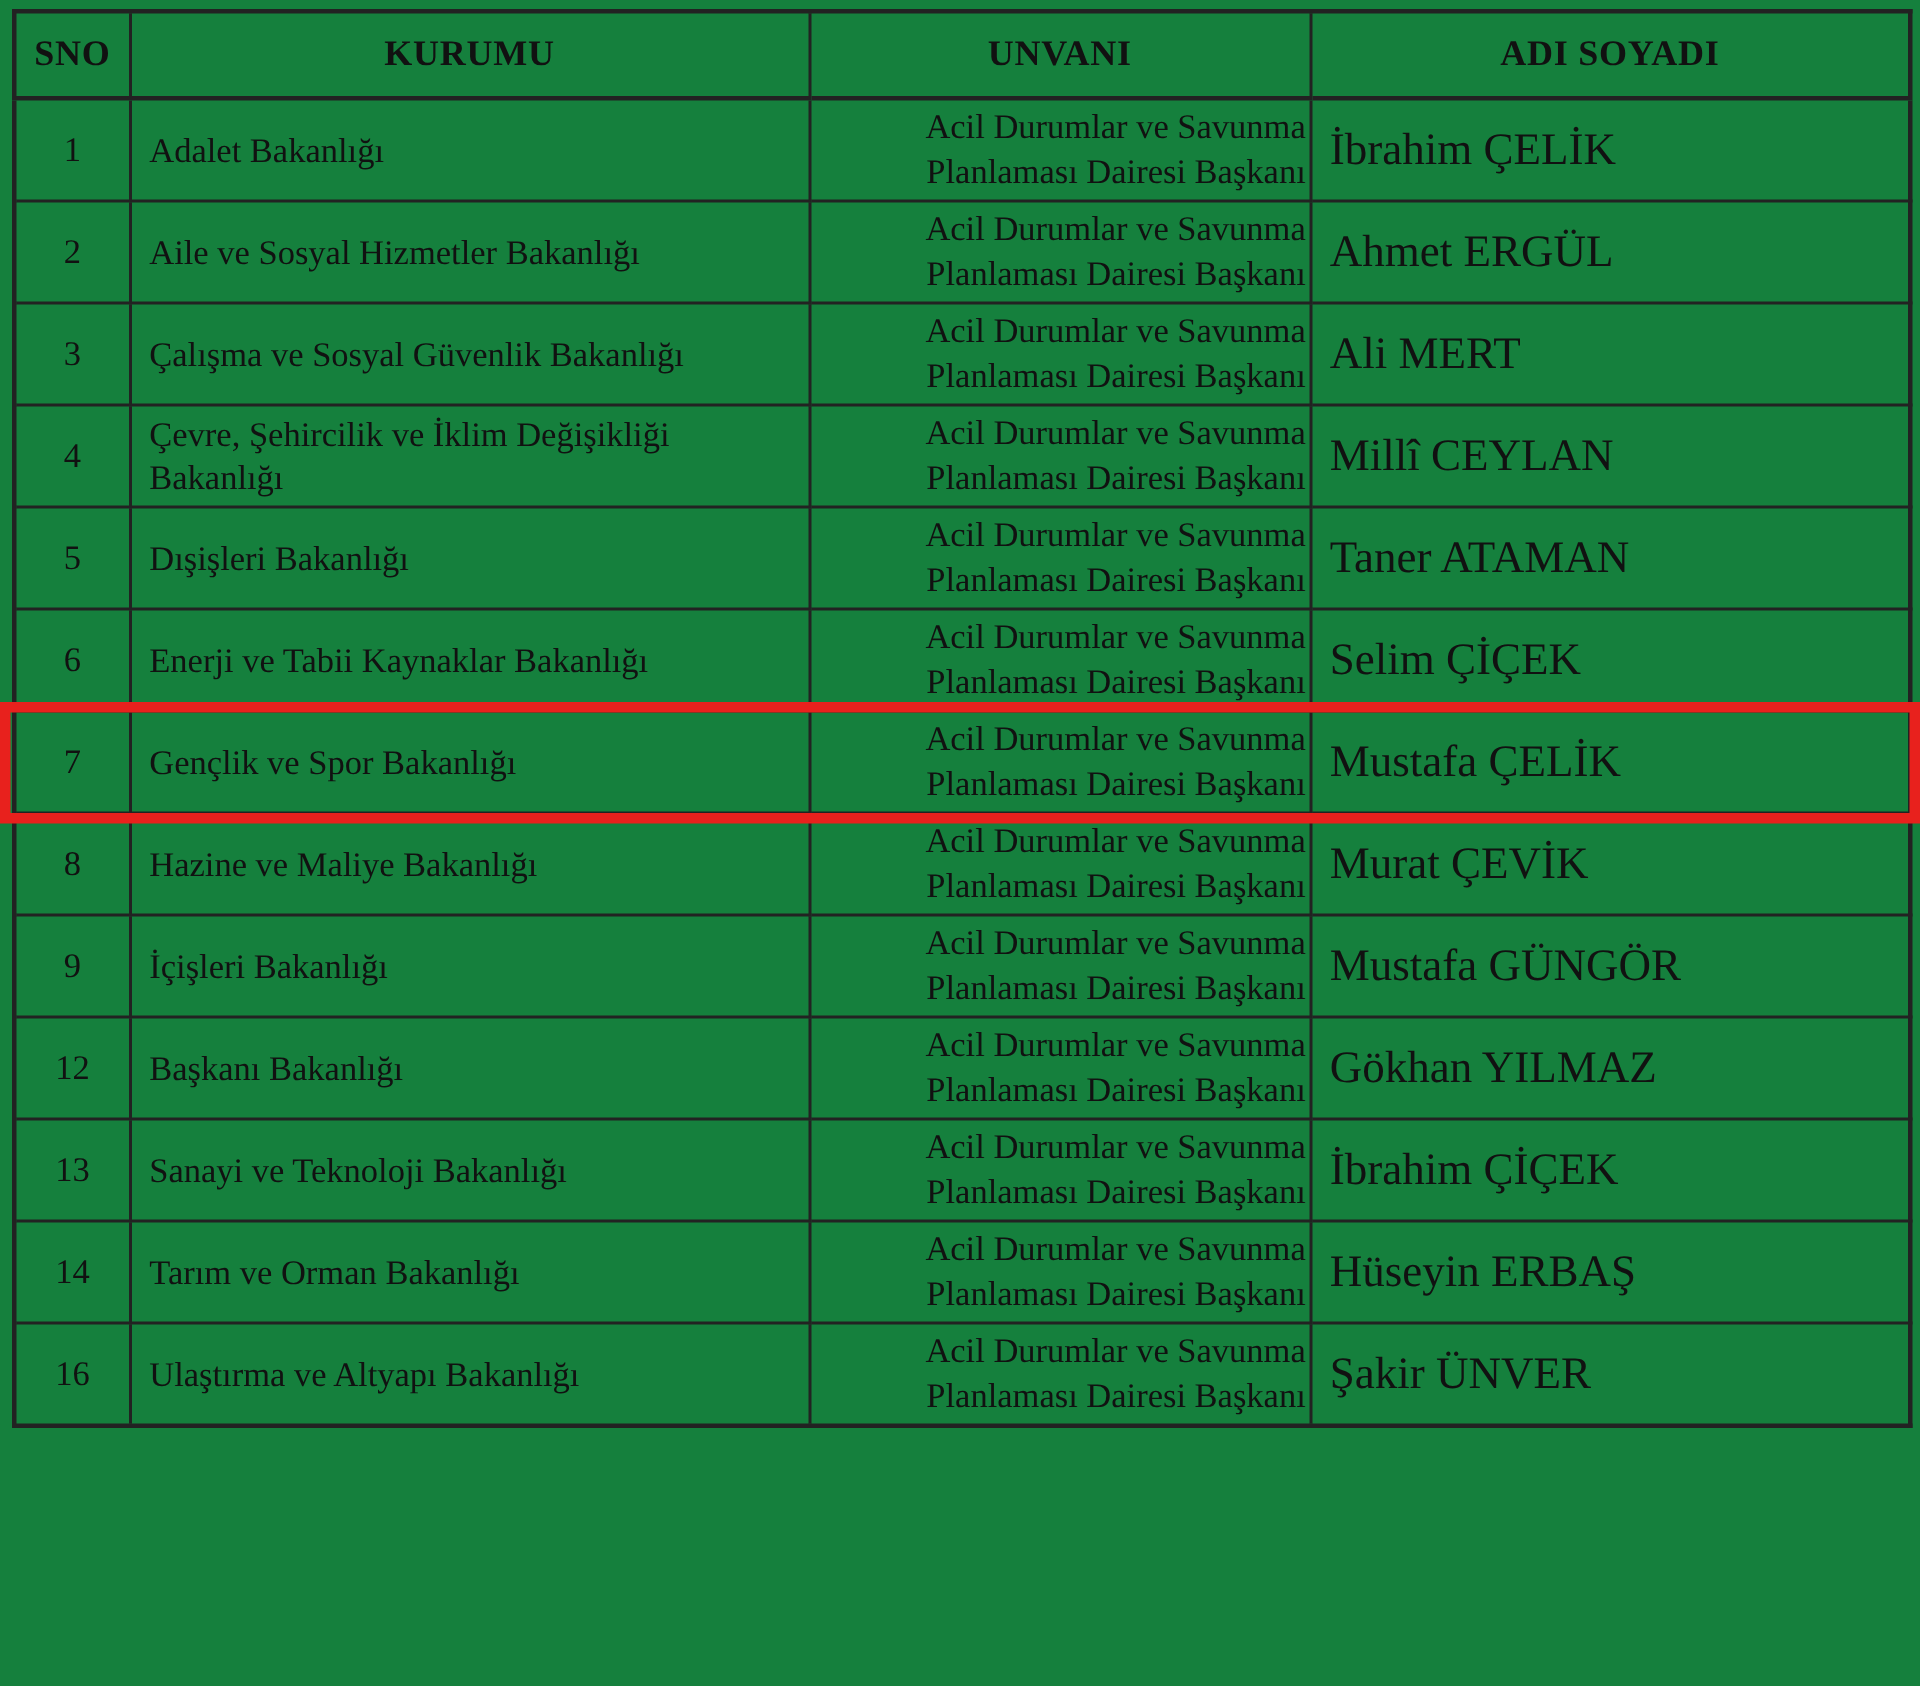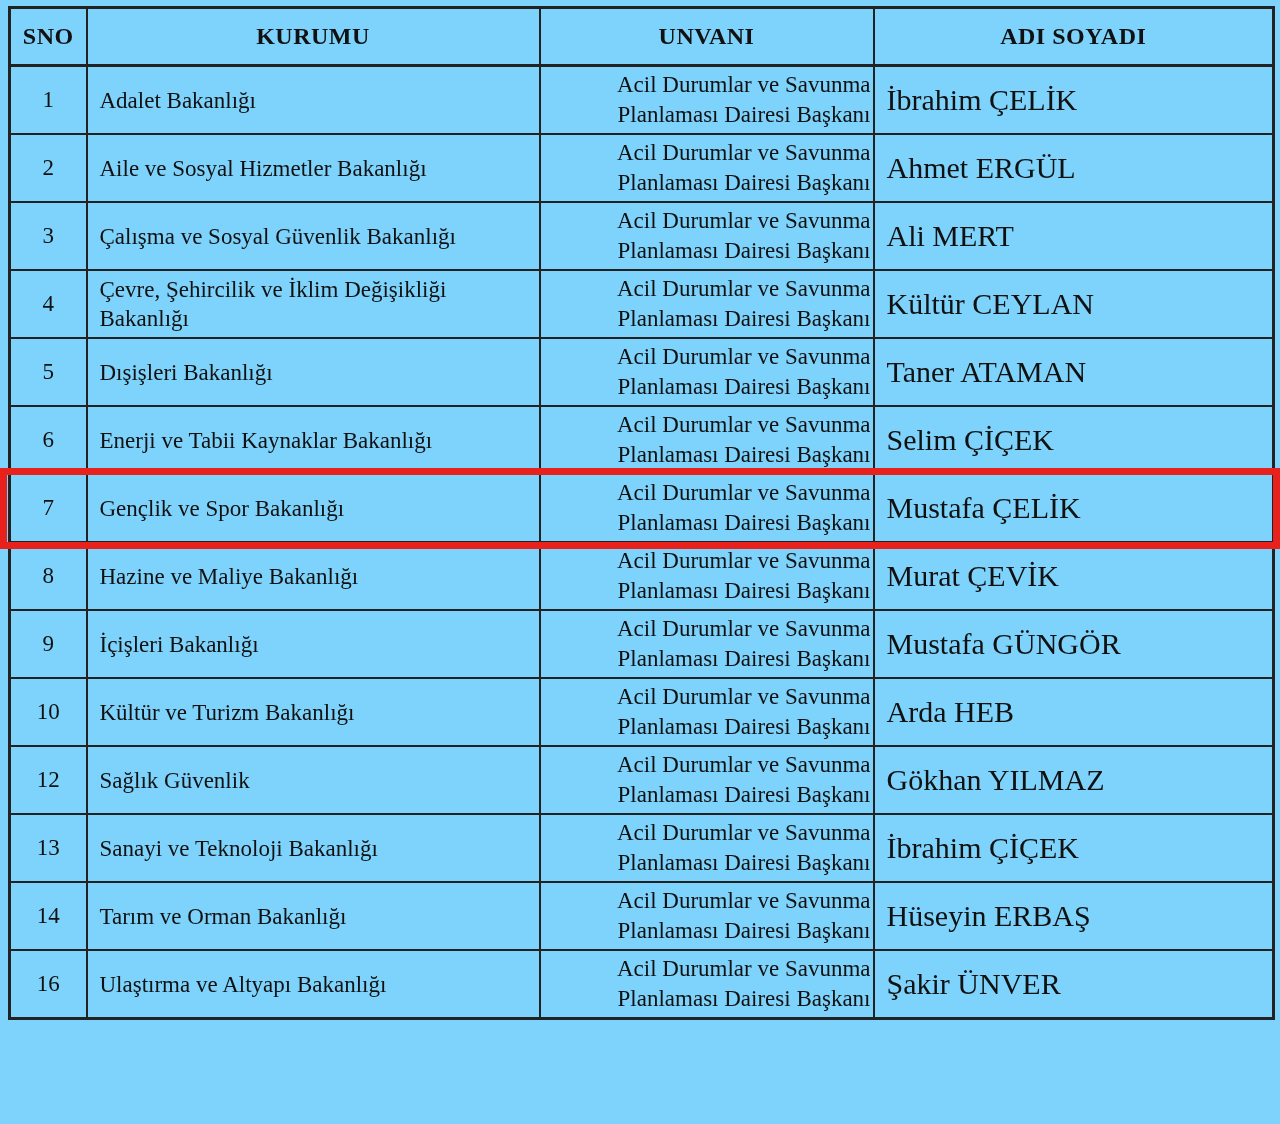--- a/index.html
+++ b/index.html
@@ -4,21 +4,21 @@
 <style>
   html, body {
     margin: 0;
     padding: 0;
     background: #ffffff;
   }
   .page {
     position: relative;
     width: 1280px;
     height: 1124px;
-    background: #7dd3fc;
+    background: #15803d;
     overflow: hidden;
     font-family: "Liberation Serif", "DejaVu Serif", serif;
     color: #111111;
   }
   table.tbl {
     position: absolute;
     left: 8px;
     top: 6px;
     width: 1264px;
     border-collapse: collapse;
@@ -120,21 +120,21 @@
     </td>
     <td class="c-adi">Ali MERT</td>
   </tr>
         <tr class="data-row">
     <td class="c-sno">4</td>
     <td class="c-kurumu">Çevre, Şehircilik ve İklim Değişikliği Bakanlığı</td>
     <td class="c-unvani">
       <div class="uline">Acil Durumlar ve Savunma</div>
       <div class="uline">Planlaması Dairesi Başkanı</div>
     </td>
-    <td class="c-adi">Kültür CEYLAN</td>
+    <td class="c-adi">Millî CEYLAN</td>
   </tr>
         <tr class="data-row">
     <td class="c-sno">5</td>
     <td class="c-kurumu">Dışişleri Bakanlığı</td>
     <td class="c-unvani">
       <div class="uline">Acil Durumlar ve Savunma</div>
       <div class="uline">Planlaması Dairesi Başkanı</div>
     </td>
     <td class="c-adi">Taner ATAMAN</td>
   </tr>
@@ -168,31 +168,22 @@
         <tr class="data-row">
     <td class="c-sno">9</td>
     <td class="c-kurumu">İçişleri Bakanlığı</td>
     <td class="c-unvani">
       <div class="uline">Acil Durumlar ve Savunma</div>
       <div class="uline">Planlaması Dairesi Başkanı</div>
     </td>
     <td class="c-adi">Mustafa GÜNGÖR</td>
   </tr>
         <tr class="data-row">
-    <td class="c-sno">10</td>
-    <td class="c-kurumu">Kültür ve Turizm Bakanlığı</td>
-    <td class="c-unvani">
-      <div class="uline">Acil Durumlar ve Savunma</div>
-      <div class="uline">Planlaması Dairesi Başkanı</div>
-    </td>
-    <td class="c-adi">Arda HEB</td>
-  </tr>
-        <tr class="data-row">
     <td class="c-sno">12</td>
-    <td class="c-kurumu">Sağlık Güvenlik</td>
+    <td class="c-kurumu">Başkanı Bakanlığı</td>
     <td class="c-unvani">
       <div class="uline">Acil Durumlar ve Savunma</div>
       <div class="uline">Planlaması Dairesi Başkanı</div>
     </td>
     <td class="c-adi">Gökhan YILMAZ</td>
   </tr>
         <tr class="data-row">
     <td class="c-sno">13</td>
     <td class="c-kurumu">Sanayi ve Teknoloji Bakanlığı</td>
     <td class="c-unvani">

